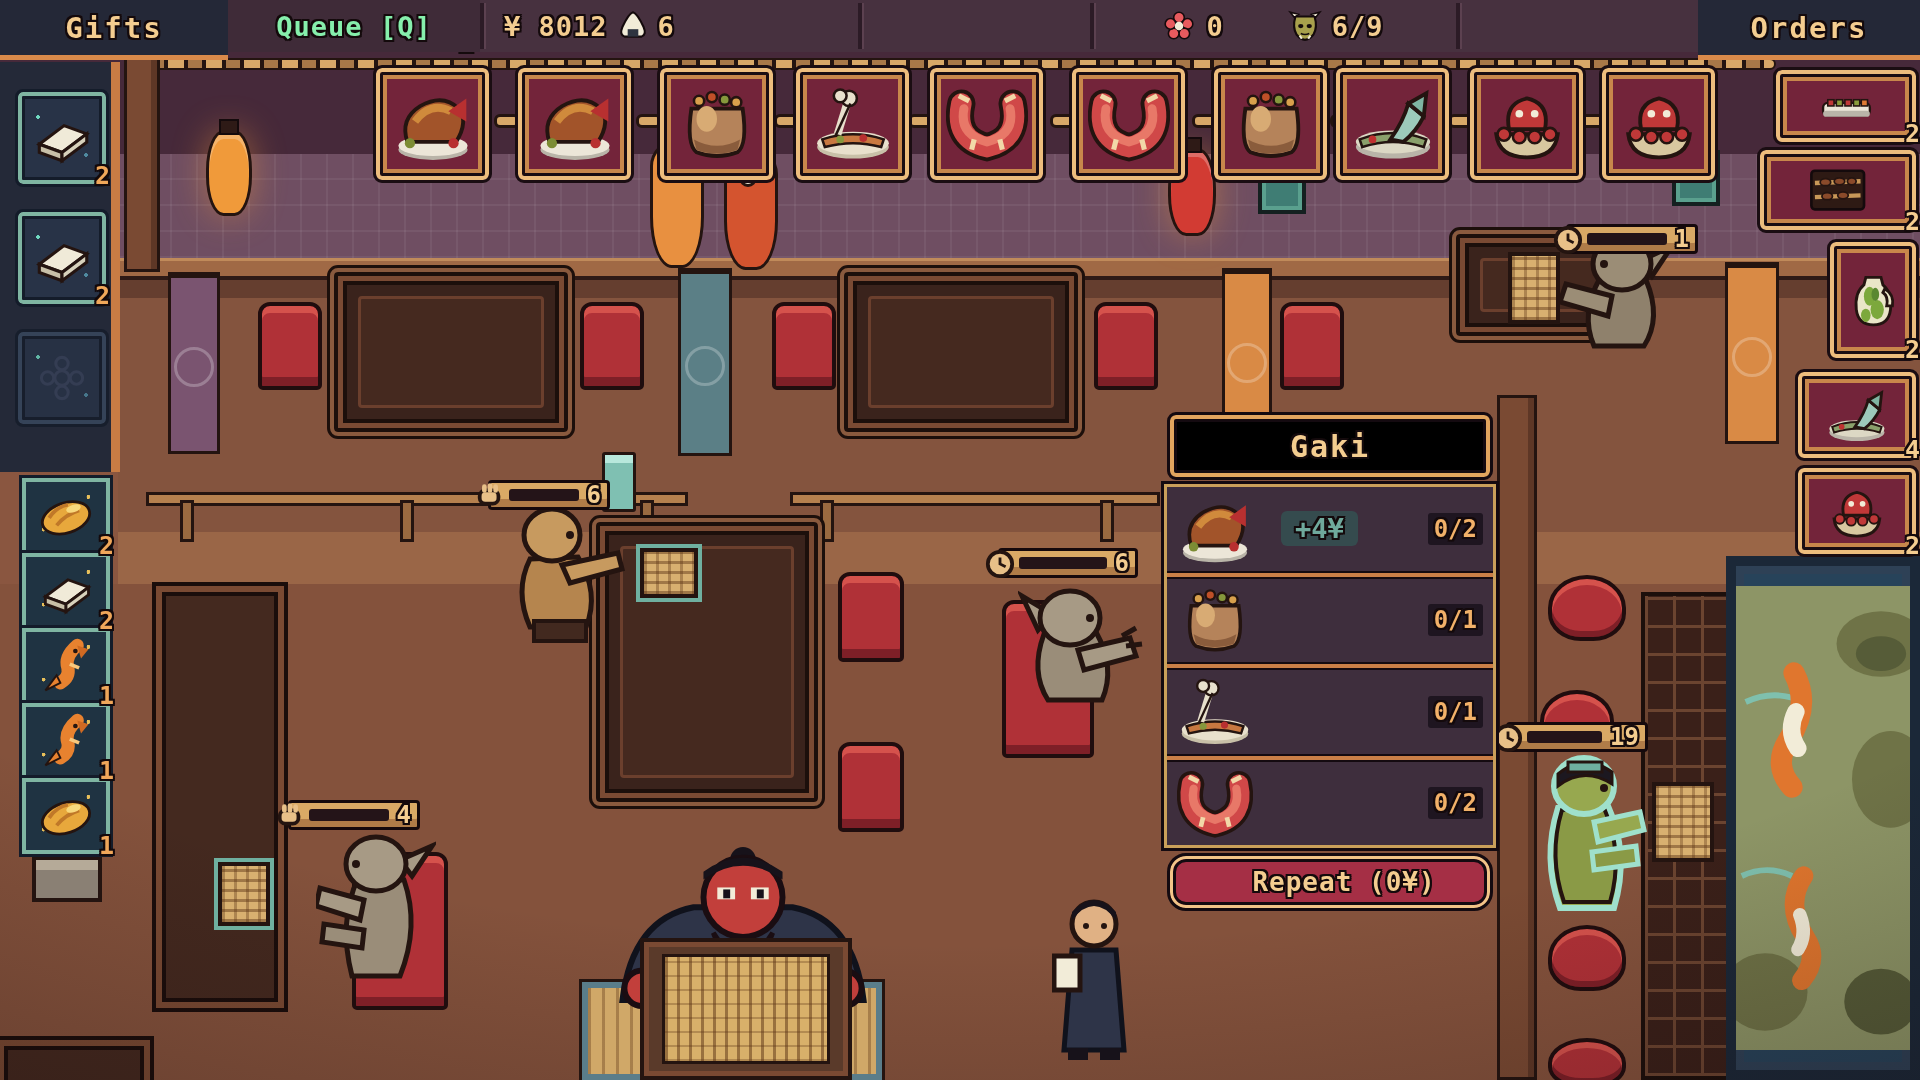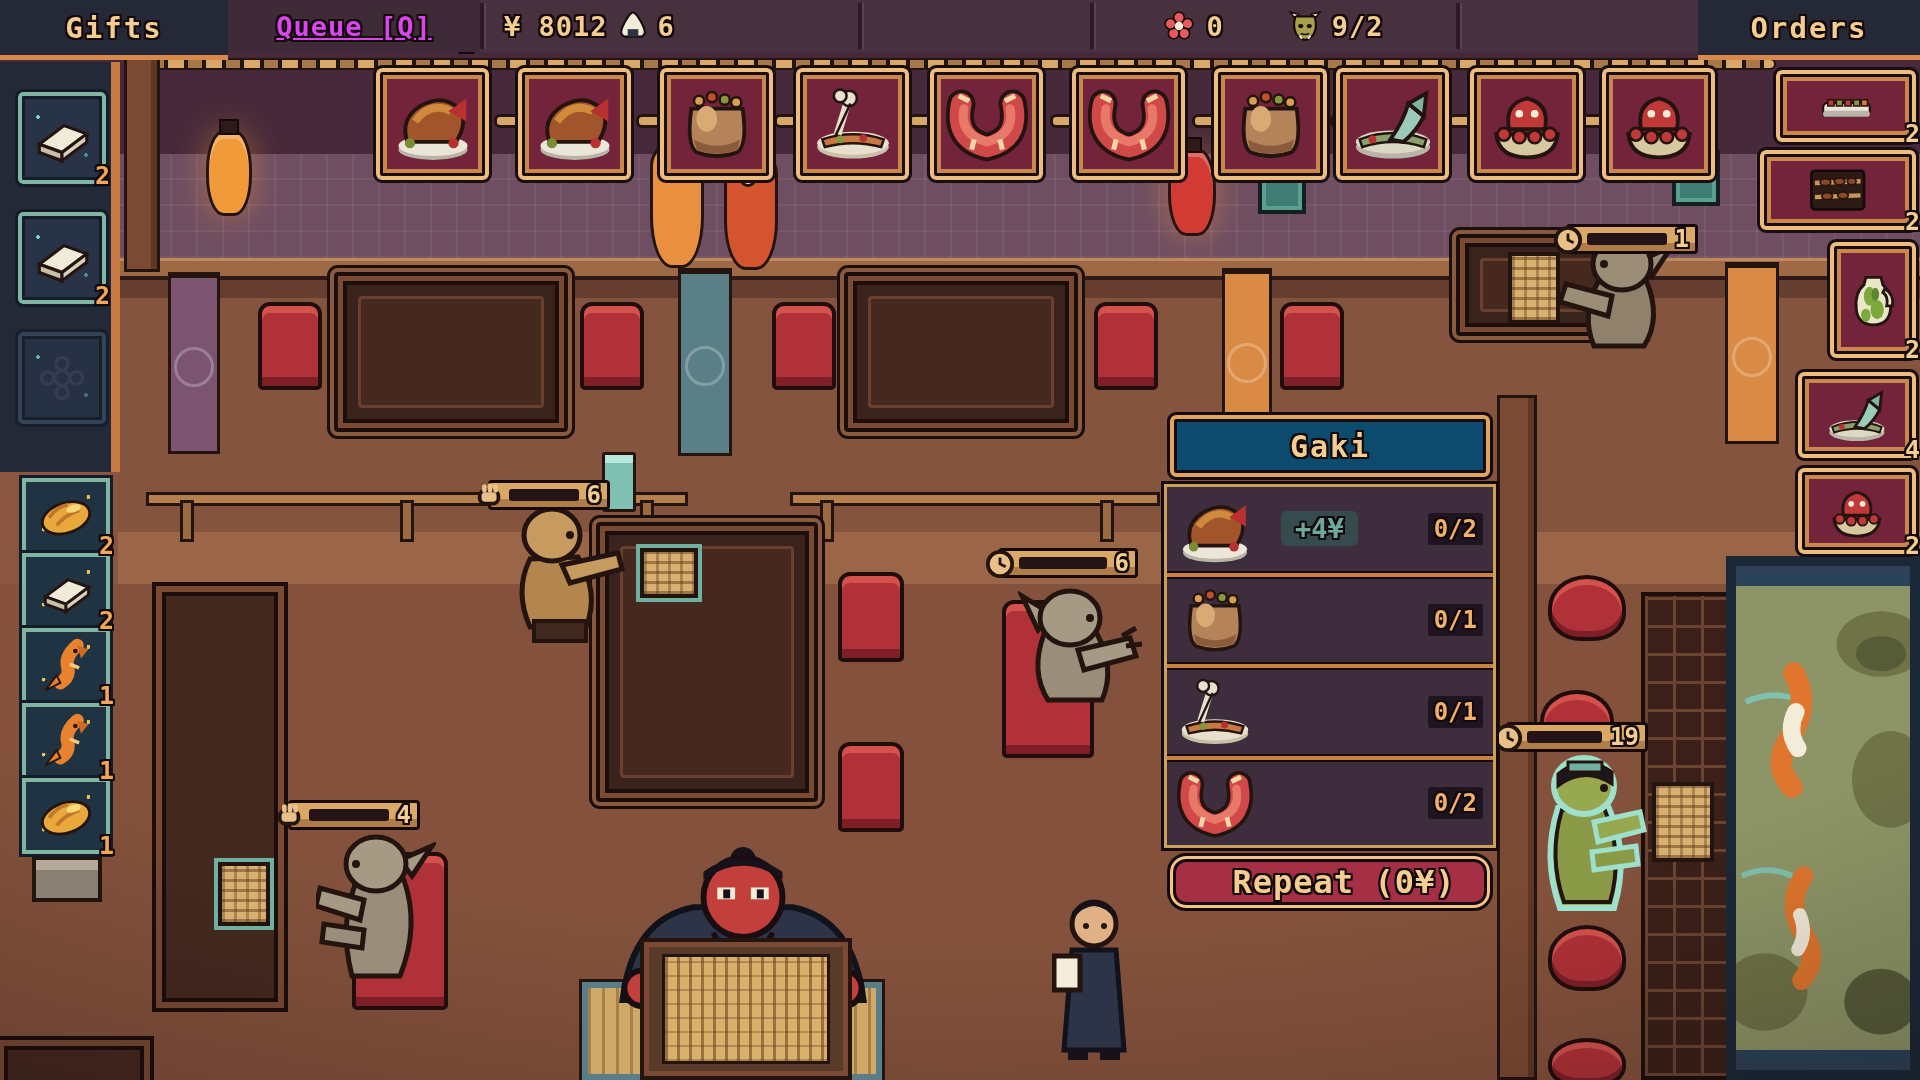--- a/index.html
+++ b/index.html
@@ -3,21 +3,21 @@
 <meta charset="utf-8">
 <style>
   html,body{margin:0;padding:0;background:#000;}
   *{box-sizing:border-box;}
   #stage{position:relative;width:1920px;height:1080px;overflow:hidden;
          font-family:"DejaVu Sans Mono",monospace;font-weight:bold;
          background:#8a5640;image-rendering:pixelated;}
   .abs{position:absolute;}
   .outl{text-shadow:2px 0 0 #140a0c,-2px 0 0 #140a0c,0 2px 0 #140a0c,0 -2px 0 #140a0c,2px 2px 0 #140a0c,-2px -2px 0 #140a0c,2px -2px 0 #140a0c,-2px 2px 0 #140a0c;}
   .cream{color:#f4cd90;}
-  .redtxt{color:#d946ef;text-decoration:underline;}
+  .redtxt{color:#86efac;}
   .orgtxt{color:#f0a75a;}
 
   
   .floor-lines{background:
      repeating-linear-gradient(0deg,rgba(0,0,0,.14) 0 2px,transparent 2px 26px),
      repeating-linear-gradient(90deg,rgba(0,0,0,.08) 0 2px,transparent 2px 132px);}
   #wall-dark{left:0;top:52px;width:1920px;height:102px;background:#46293a;}
   #wall-tiles{left:118px;top:154px;width:1802px;height:104px;background:#6f4e62;
      background-image:repeating-linear-gradient(0deg,rgba(255,255,255,.06) 0 2px,transparent 2px 26px),
                       repeating-linear-gradient(90deg,rgba(255,255,255,.06) 0 2px,transparent 2px 26px);}
@@ -124,34 +124,34 @@
   .pbar{position:absolute;height:30px;background:#d9a965;border:3px solid #15090c;border-radius:4px;
      box-shadow:inset 0 -8px 0 #b07c48;display:flex;align-items:center;z-index:14;}
   .pbar .picon{position:absolute;left:-16px;top:-2px;width:30px;height:30px;}
   .pbar .ptrack{margin-left:18px;height:12px;flex:1;background:#241418;border-radius:3px;overflow:hidden;}
   .pbar .pfill{height:100%;width:50%;}
   .pbar.wait .pfill{background:#c43a36;box-shadow:inset 0 3px 0 #e05b4e;}
   .pbar.serve .pfill{background:#6fb0a0;box-shadow:inset 0 3px 0 #9ad8c6;}
   .pbar .pval{font-size:24px;margin:0 6px 0 8px;}
 
   
-  #popup-header{left:1170px;top:415px;width:320px;height:62px;background:#0c4a6e;z-index:40;
+  #popup-header{left:1170px;top:415px;width:320px;height:62px;background:#000000;z-index:40;
      border:4px solid #e2a55e;outline:3px solid #140a10;border-radius:6px;
      box-shadow:inset 0 0 0 3px #140a10;display:flex;align-items:center;justify-content:center;}
   #popup-body{left:1164px;top:484px;width:332px;height:364px;background:#3e2e3d;z-index:40;
      border:3px solid #caa05a;outline:3px solid #140a10;display:flex;flex-direction:column;}
   .prow{flex:1;display:flex;align-items:center;padding:0 10px;}
   .prow .food{width:76px;height:76px;flex:0 0 auto;}
   .pdiv{height:8px;background:#ca7f47;border-top:2px solid #140a10;border-bottom:2px solid #140a10;}
   .bonus{margin-left:28px;background:#354b4e;border-radius:6px;padding:2px 14px;font-size:27px;color:#6fa99c;}
   .prog{margin-left:auto;background:#1e1520;padding:2px 6px;font-size:24px;color:#f2b169;border-radius:3px;}
   #repeat-btn{left:1170px;top:856px;width:320px;height:52px;background:#a52f45;z-index:40;cursor:pointer;
      border:3px solid #f2c488;outline:3px solid #140a10;border-radius:16px;
      box-shadow:inset 0 0 0 3px #140a10;display:flex;align-items:center;justify-content:center;}
-  #repeat-btn span{font-size:32px;letter-spacing:1px;margin-left:28px;}
+  #repeat-btn span{font-size:26px;letter-spacing:1px;margin-left:28px;}
   #popup-title{font-size:30px;letter-spacing:2px;}
 </style>
 </head>
 <body>
 
 <div id="stage">
 
   <div class="abs" id="wall-dark"></div>
   <div class="abs" id="wall-tiles"></div>
   <div class="abs" id="beam"></div>
@@ -399,21 +399,21 @@
     <span class="tbtxt cream outl">0</span>
     <span style="width:44px;"></span>
     <span class="ticon"><svg viewBox="0 0 64 64">
           <path d="M14 14 L50 14 Q56 34 48 48 Q40 58 32 58 Q24 58 16 48 Q8 34 14 14 Z" fill="#a8a04c" stroke="#140a0c" stroke-width="4"></path>
           <path d="M12 16 L4 6 L20 10 Z M52 16 L60 6 L44 10 Z" fill="#f2ecd8" stroke="#140a0c" stroke-width="3"></path>
           <ellipse cx="24" cy="32" rx="5" ry="4" fill="#140a0c"></ellipse>
           <ellipse cx="40" cy="32" rx="5" ry="4" fill="#140a0c"></ellipse>
           <path d="M24 46 Q32 50 40 46" stroke="#140a0c" stroke-width="3" fill="none"></path>
           <path d="M22 50 l4 6 M42 50 l-4 6" stroke="#f2ecd8" stroke-width="4"></path>
         </svg></span>
-    <span class="tbtxt cream outl">9/2</span>
+    <span class="tbtxt cream outl">6/9</span>
   </div>
   <div class="sep" style="left:480px;"></div>
     <div class="sep" style="left:858px;"></div>
   <div class="sep" style="left:1090px;"></div>
     <div class="sep" style="left:1456px;"></div>
   <div class="tab" style="left:0;width:228px;">
       <span class="tabtxt cream outl">Gifts</span>
     </div>
   <div class="tab" style="left:1698px;width:222px;">
       <span class="tabtxt cream outl">Orders</span>

